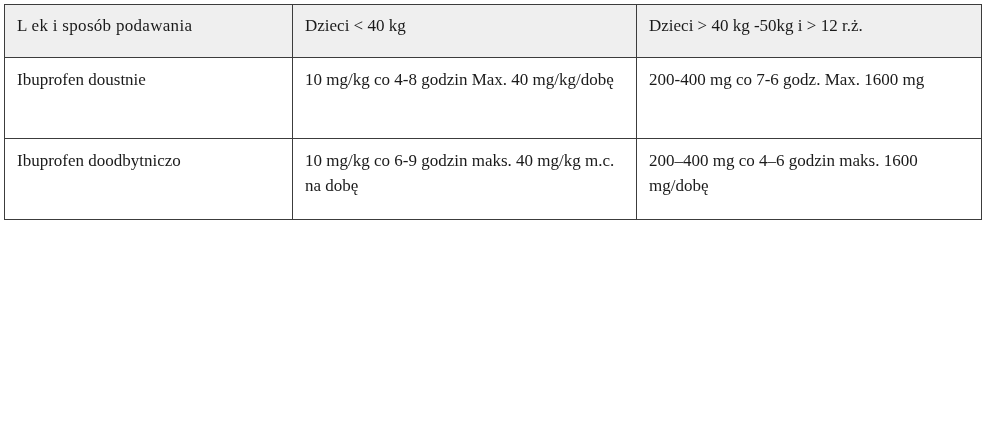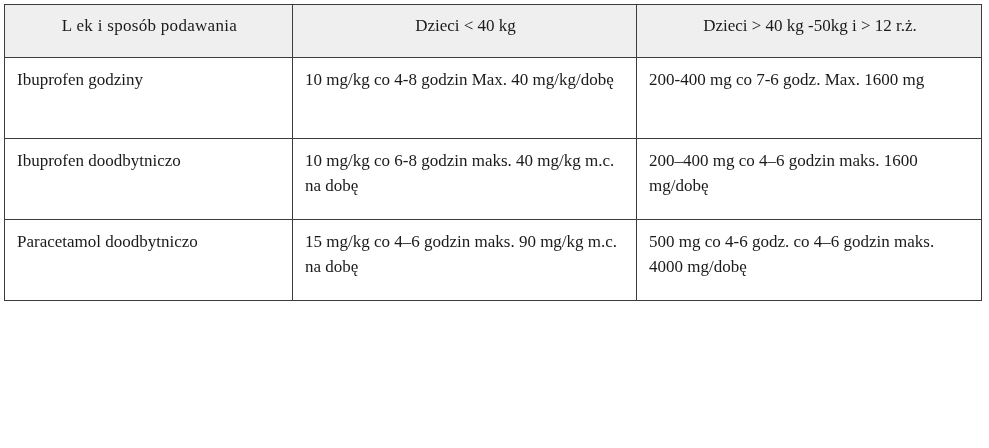--- a/index.html
+++ b/index.html
@@ -32,21 +32,20 @@
     font-size: 17px;
     line-height: 1.45;
     font-weight: normal;
     text-align: left;
   }
   #dose-table thead th {
     background: #efefef;
     height: 34px;
     padding-top: 9px;
     padding-bottom: 9px;
-    text-align: center;
   }
   #dose-table thead th.h0 { letter-spacing: 0.3px; }
   #dose-table tbody td {
     background: #ffffff;
     height: 60px;
   }
   #dose-table tbody tr td.drug {
     white-space: nowrap;
   }
 </style>
@@ -61,28 +60,23 @@
   </colgroup>
   <thead>
     <tr>
       <th class="h0">L ek i sposób podawania</th>
       <th class="h1">Dzieci &lt; 40 kg</th>
       <th class="h2">Dzieci &gt; 40 kg -50kg i &gt; 12 r.ż.</th>
     </tr>
   </thead>
   <tbody>
     <tr>
-      <td class="drug">Ibuprofen godziny</td>
+      <td class="drug">Ibuprofen doustnie</td>
       <td>10 mg/kg co 4-8 godzin    Max. 40 mg/kg/dobę</td>
       <td>200-400 mg co 7-6 godz.  Max. 1600 mg</td>
     </tr>
     <tr>
       <td class="drug">Ibuprofen doodbytniczo</td>
-      <td>10 mg/kg co 6-8 godzin maks. 40 mg/kg m.c. na dobę</td>
+      <td>10 mg/kg co 6-9 godzin maks. 40 mg/kg m.c. na dobę</td>
       <td>200–400 mg co 4–6 godzin maks. 1600 mg/dobę</td>
-    </tr>
-    <tr>
-      <td class="drug">Paracetamol doodbytniczo</td>
-      <td>15 mg/kg co 4–6 godzin  maks. 90 mg/kg m.c. na dobę</td>
-      <td>500 mg co 4-6 godz. co 4–6 godzin maks. 4000 mg/dobę</td>
     </tr>
   </tbody>
 </table>
 
 </body></html>

